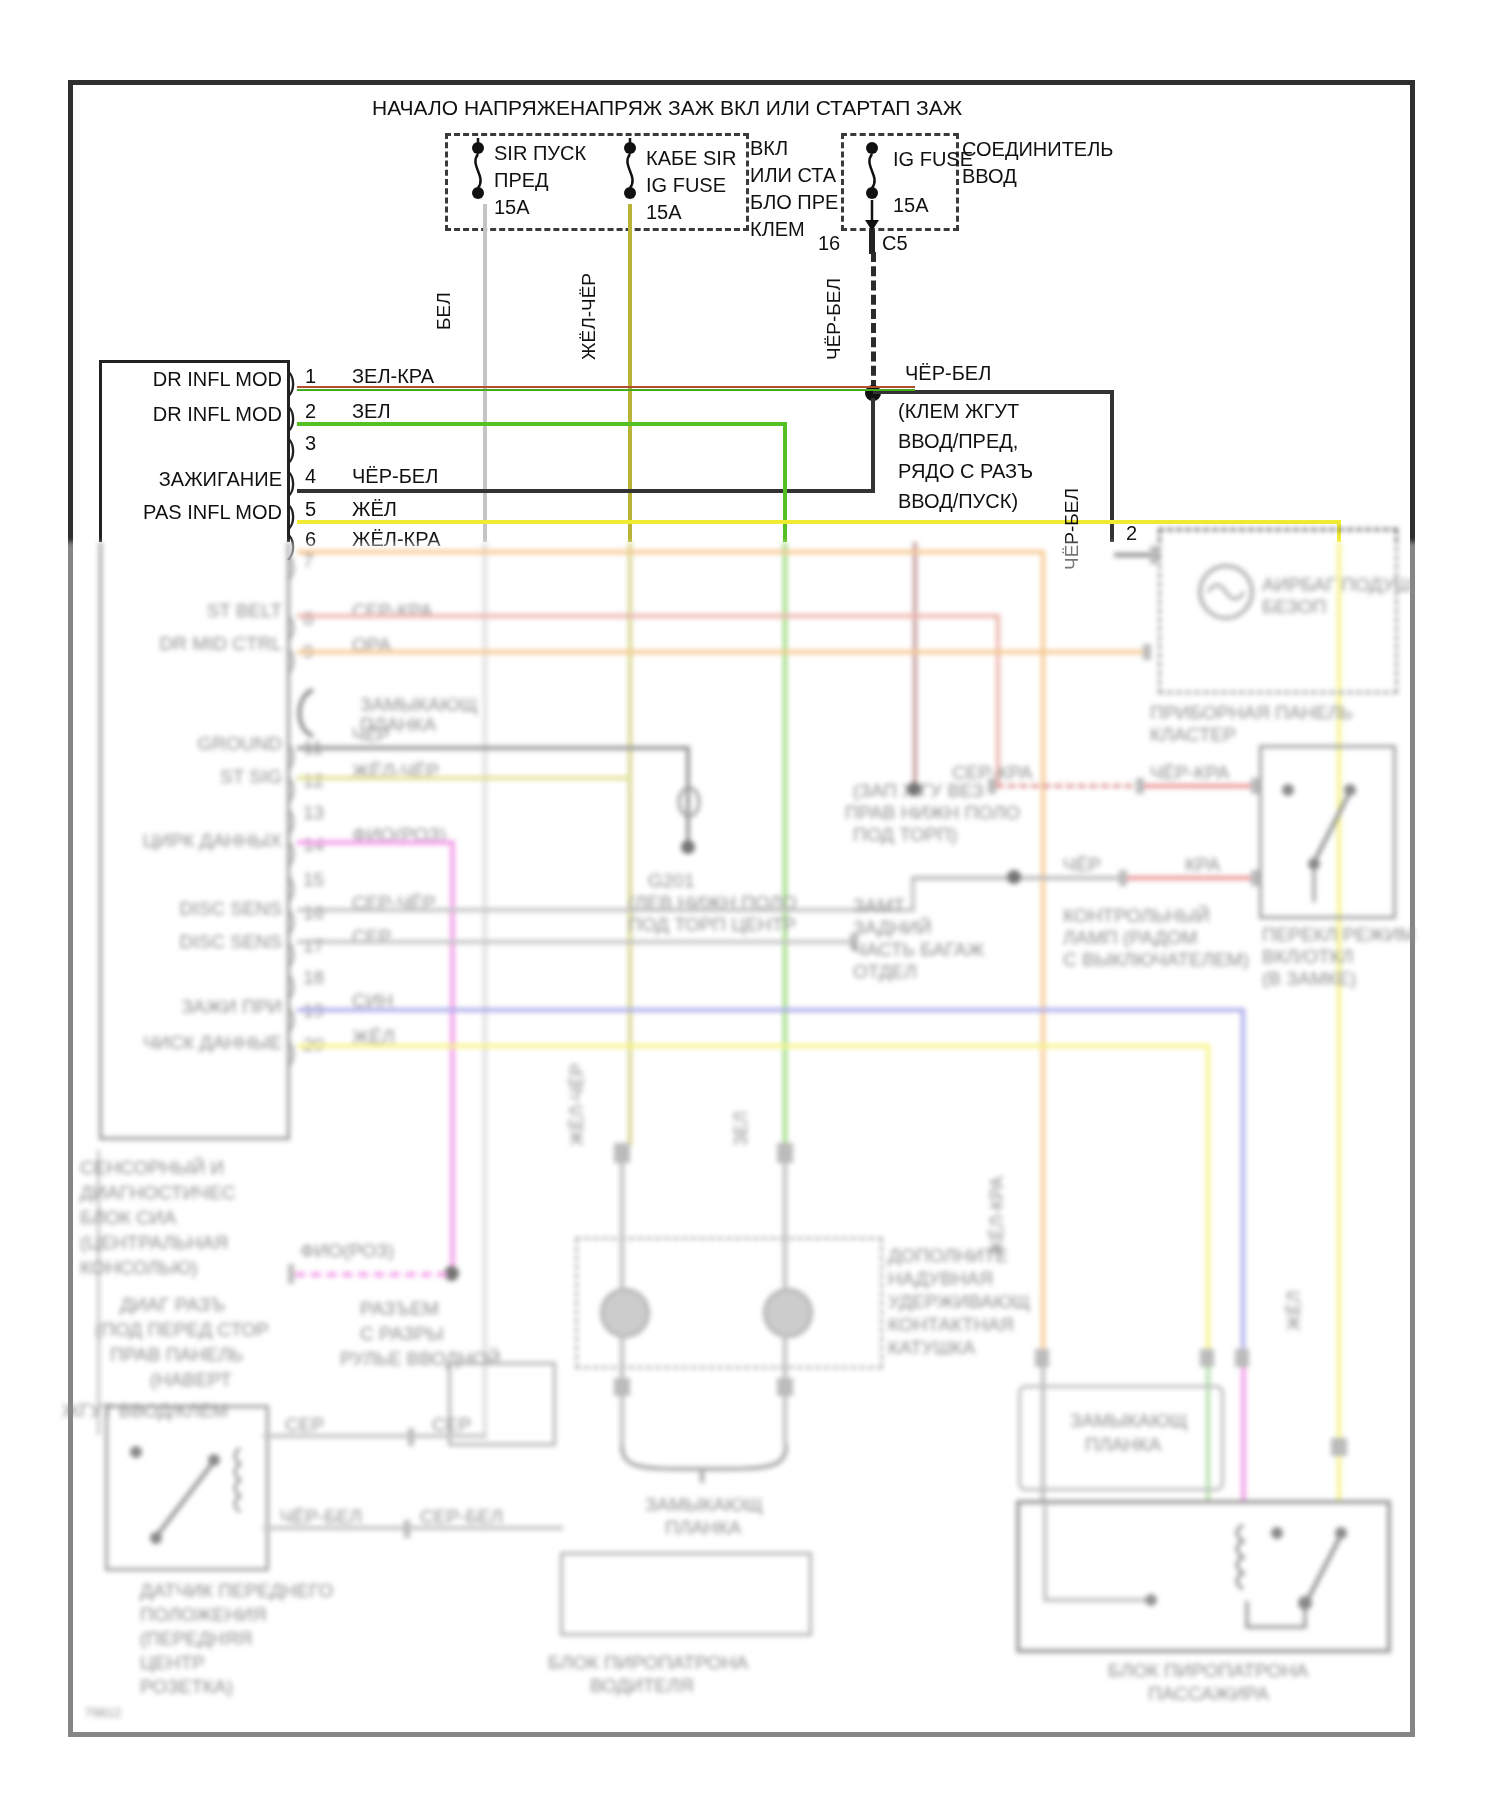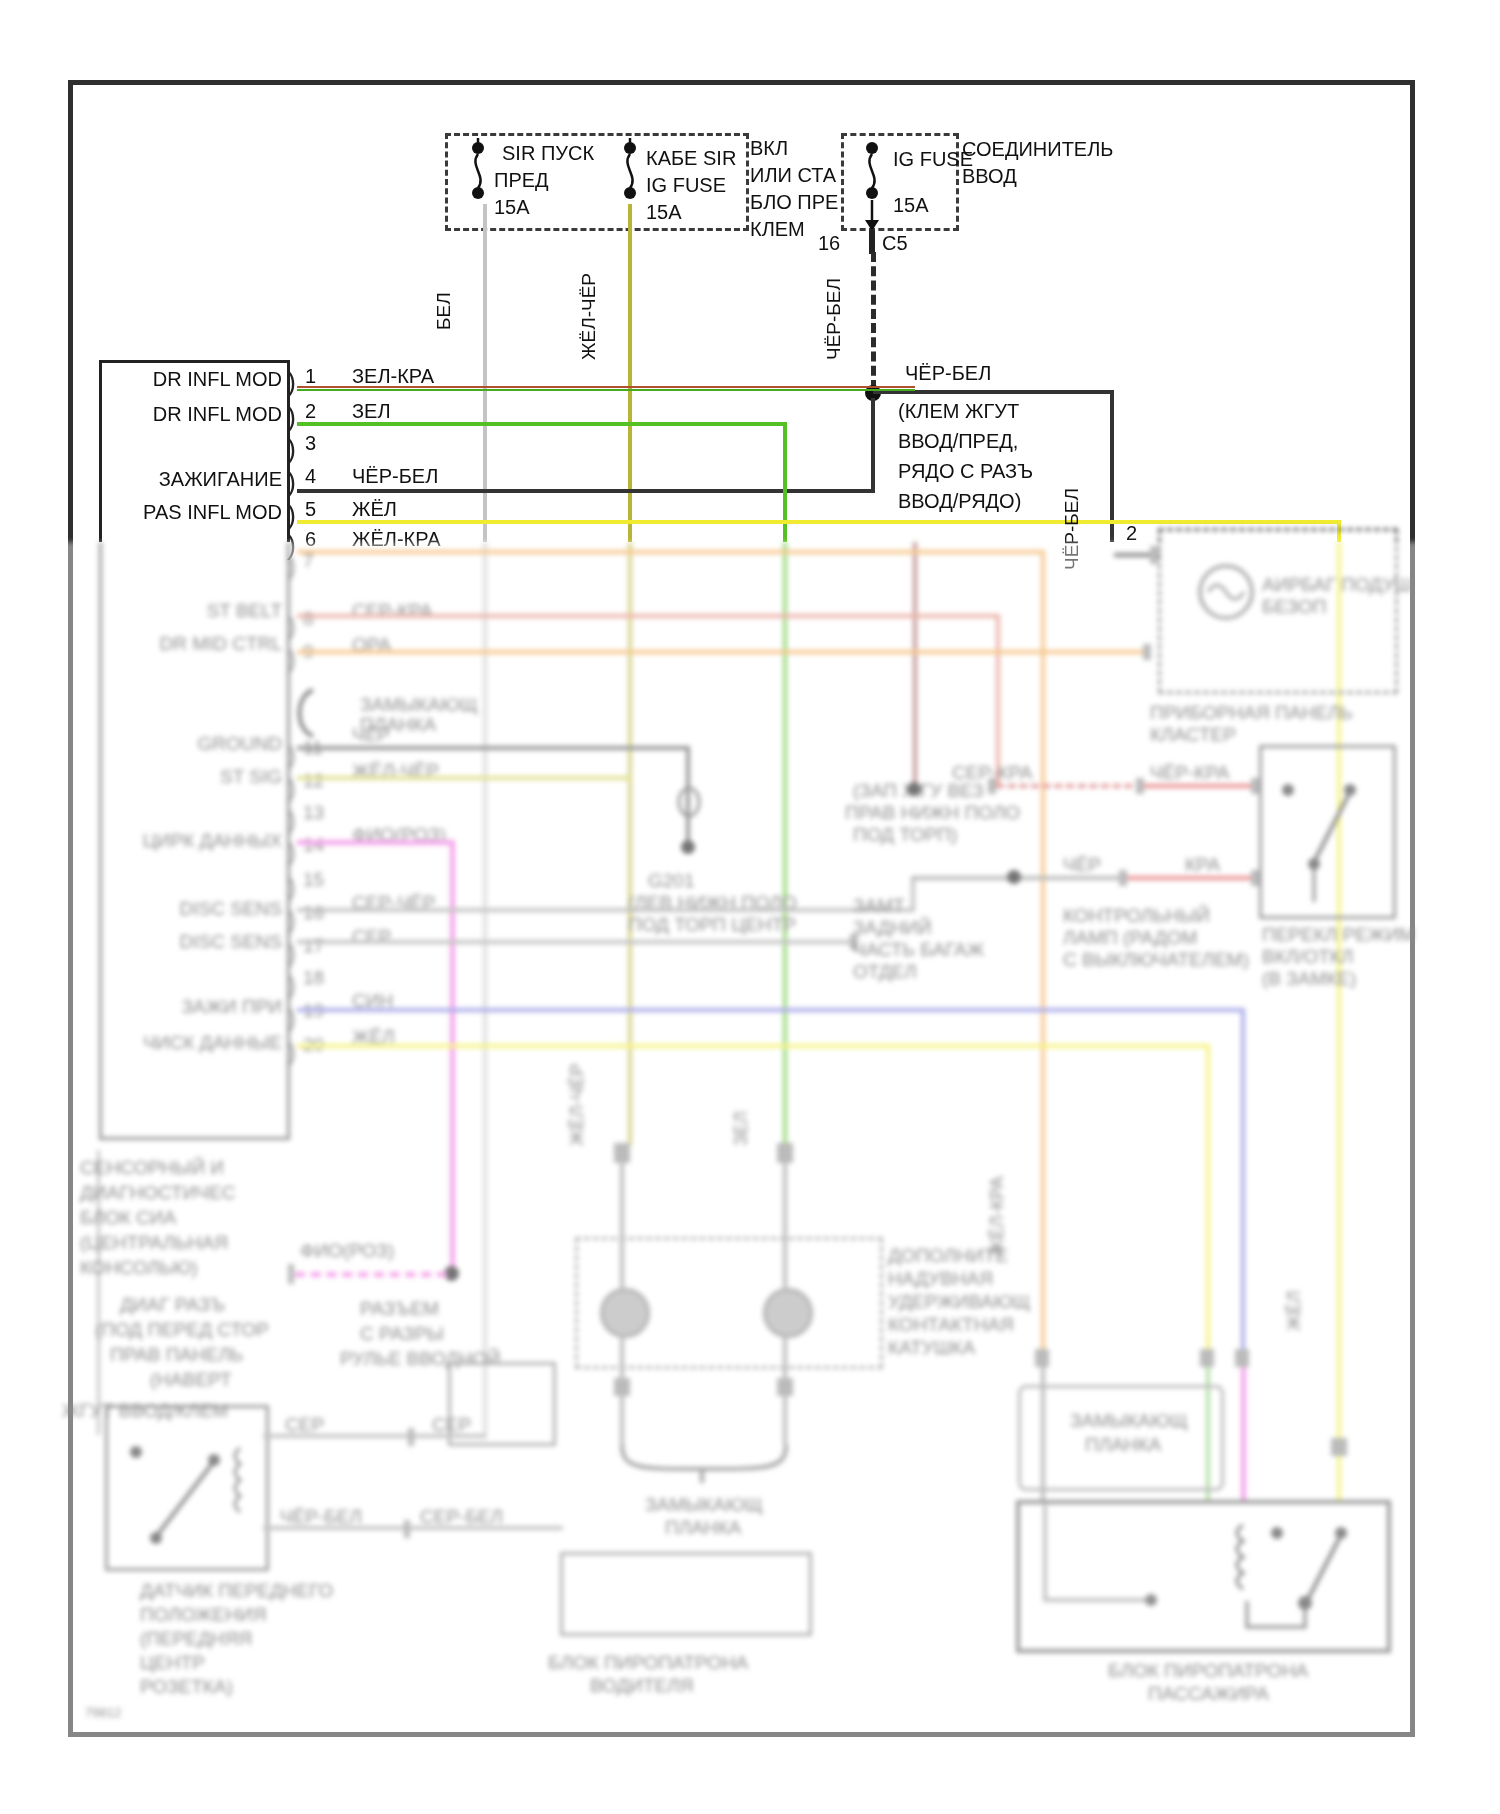--- a/index.html
+++ b/index.html
@@ -23,29 +23,30 @@
   .sm{font-size:16px;}
   svg{position:absolute;overflow:visible;}
 </style>
 </head>
 <body>
 
 <div class="canvas">
 
   <div class="frame" style="left:68px;top:80px;width:1337px;height:1647px;"></div>
 
+  <div class="L" style="left:372px;top:95px;font-size:21px;">НАЧАЛО НАПРЯЖЕНАПРЯЖ ЗАЖ ВКЛ ИЛИ СТАРТАП ЗАЖ</div>
 
   <div class="DB" style="left:445px;top:133px;width:298px;height:92px;"></div>
   <svg style="left:468px;top:138px;" width="22" height="66">
     <circle cx="10" cy="10" r="6" fill="#111"></circle>
       <path d="M10 16 C 1 28, 19 38, 10 50" stroke="#111" stroke-width="2.5" fill="none"></path>
       <circle cx="10" cy="55" r="6" fill="#111"></circle>
       <line x1="10" y1="0" x2="10" y2="6" stroke="#111" stroke-width="2.5"></line>
   </svg>
-  <div class="L" style="left:494px;top:140px;margin-left:8px;">SIR ПУСК</div>
+  <div class="L" style="left:494px;top:140px;">SIR ПУСК</div>
   <div class="L" style="left:494px;top:167px;">ПРЕД</div>
   <div class="L" style="left:494px;top:194px;">15А</div>
   <svg style="left:620px;top:138px;" width="22" height="66">
     <circle cx="10" cy="10" r="6" fill="#111"></circle>
       <path d="M10 16 C 1 28, 19 38, 10 50" stroke="#111" stroke-width="2.5" fill="none"></path>
       <circle cx="10" cy="55" r="6" fill="#111"></circle>
       <line x1="10" y1="0" x2="10" y2="6" stroke="#111" stroke-width="2.5"></line>
   </svg>
   <div class="L" style="left:646px;top:145px;">КАБЕ SIR</div>
   <div class="L" style="left:646px;top:172px;">IG FUSE</div>
@@ -90,21 +91,21 @@
   <div class="W" style="left:297px;top:389px;width:618px;height:2px;background:#44aa22;"></div>
   <div class="W" style="left:297px;top:422px;width:490px;height:4px;background:#55c022;"></div>
   <div class="W" style="left:783px;top:424px;width:4px;height:118px;background:#55c022;"></div>
   <div class="W" style="left:297px;top:520px;width:1044px;height:4px;background:#f0ea30;"></div>
   <div class="W" style="left:1337px;top:522px;width:4px;height:20px;background:#f0ea30;"></div>
 
   <div class="L" style="left:905px;top:360px;">ЧЁР-БЕЛ</div>
   <div class="L" style="left:898px;top:398px;">(КЛЕМ ЖГУТ</div>
   <div class="L" style="left:898px;top:428px;">ВВОД/ПРЕД,</div>
   <div class="L" style="left:898px;top:458px;">РЯДО С РАЗЪ</div>
-  <div class="L" style="left:898px;top:488px;">ВВОД/РЯДО)</div>
+  <div class="L" style="left:898px;top:488px;">ВВОД/ПУСК)</div>
   <div class="V" style="left:1083px;top:548px;">ЧЁР-БЕЛ</div>
   <div class="L" style="left:1126px;top:520px;">2</div>
 
   <div class="W" style="left:99px;top:360px;width:3px;height:182px;background:#222;"></div>
   <div class="W" style="left:99px;top:360px;width:191px;height:3px;background:#222;"></div>
   <div class="W" style="left:287px;top:360px;width:3px;height:182px;background:#222;"></div>
   <div class="R" style="left:100px;top:368px;">DR INFL MOD</div>
   <div class="R" style="left:100px;top:403px;">DR INFL MOD</div>
   <div class="R" style="left:100px;top:468px;">ЗАЖИГАНИЕ</div>
   <div class="R" style="left:100px;top:501px;">PAS INFL MOD</div>

